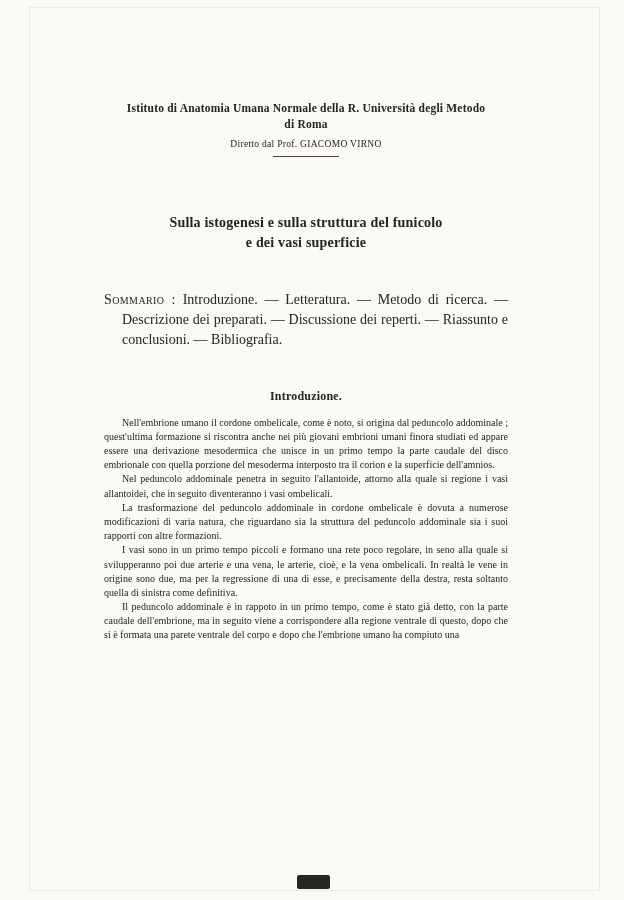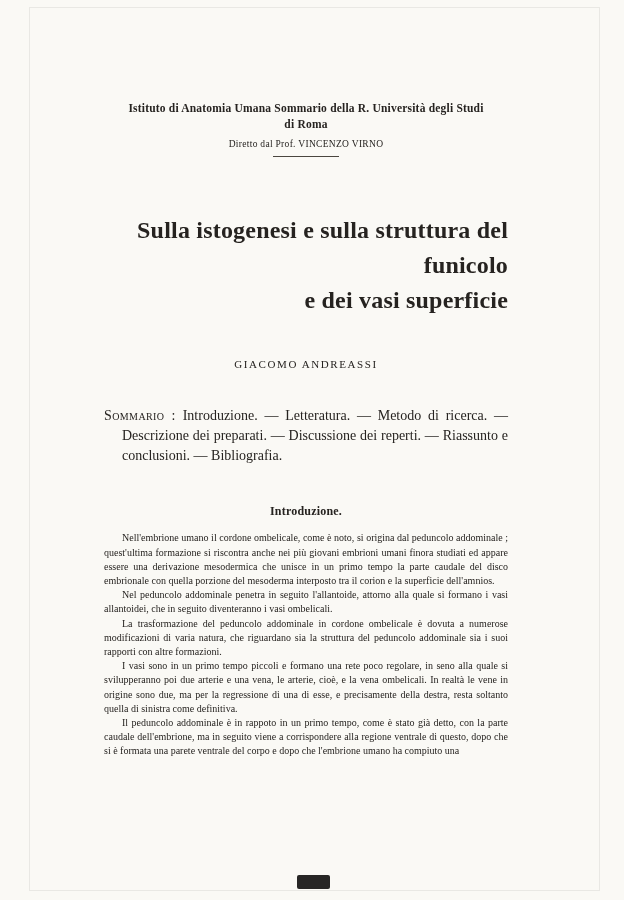--- a/index.html
+++ b/index.html
@@ -45,23 +45,23 @@
     margin-top: 7px;
     letter-spacing: 0.3px;
   }
   .director-rule {
     width: 66px;
     height: 1px;
     background: #4a463f;
     margin: 7px auto 0 auto;
   }
   .title {
-    text-align: right;
+    text-align: center;
     font-weight: bold;
-    font-size: 24px;
+    font-size: 14px;
     line-height: 1.45;
     margin-top: 56px;
     letter-spacing: 0.2px;
   }
   .author {
     text-align: center;
     font-size: 11px;
     letter-spacing: 1.6px;
     margin-top: 40px;
   }
@@ -107,43 +107,42 @@
 </style>
 </head>
 <body>
 
 <div class="page">
   <div class="scan-edge"></div>
 
   <div class="content">
 
     <div class="institute">
-      <div>Istituto di Anatomia Umana Sommario della R. Università degli Studi</div>
+      <div>Istituto di Anatomia Umana Normale della R. Università degli Metodo</div>
       <div>di Roma</div>
     </div>
 
-    <div class="director">Diretto dal Prof. VINCENZO VIRNO</div>
+    <div class="director">Diretto dal Prof. GIACOMO VIRNO</div>
     <div class="director-rule"></div>
 
     <div class="title">
       <div>Sulla istogenesi e sulla struttura del funicolo</div>
       <div>e dei vasi superficie</div>
     </div>
 
-    <div class="author">GIACOMO ANDREASSI</div>
 
     <div class="summary">
       <span class="label">Sommario :</span><span> Introduzione. — Letteratura. — Metodo di ricerca. — Descrizione dei preparati. — Discussione dei reperti. — Riassunto e conclusioni. — Bibliografia.</span>
     </div>
 
     <div class="section-heading">Introduzione.</div>
 
     <div class="body-text">
       <p>Nell'embrione umano il cordone ombelicale, come è noto, si origina dal peduncolo addominale ; quest'ultima formazione si riscontra anche nei più giovani embrioni umani finora studiati ed appare essere una derivazione mesodermica che unisce in un primo tempo la parte caudale del disco embrionale con quella porzione del mesoderma interposto tra il corion e la superficie dell'amnios.</p>
-      <p>Nel peduncolo addominale penetra in seguito l'allantoide, attorno alla quale si formano i vasi allantoidei, che in seguito diventeranno i vasi ombelicali.</p>
+      <p>Nel peduncolo addominale penetra in seguito l'allantoide, attorno alla quale si regione i vasi allantoidei, che in seguito diventeranno i vasi ombelicali.</p>
       <p>La trasformazione del peduncolo addominale in cordone ombelicale è dovuta a numerose modificazioni di varia natura, che riguardano sia la struttura del peduncolo addominale sia i suoi rapporti con altre formazioni.</p>
       <p>I vasi sono in un primo tempo piccoli e formano una rete poco regolare, in seno alla quale si svilupperanno poi due arterie e una vena, le arterie, cioè, e la vena ombelicali. In realtà le vene in origine sono due, ma per la regressione di una di esse, e precisamente della destra, resta soltanto quella di sinistra come definitiva.</p>
       <p>Il peduncolo addominale è in rappoto in un primo tempo, come è stato già detto, con la parte caudale dell'embrione, ma in seguito viene a corrispondere alla regione ventrale di questo, dopo che si è formata una parete ventrale del corpo e dopo che l'embrione umano ha compiuto una</p>
     </div>
 
   </div>
 
   <div class="scan-artifact"></div>
 </div>
 

